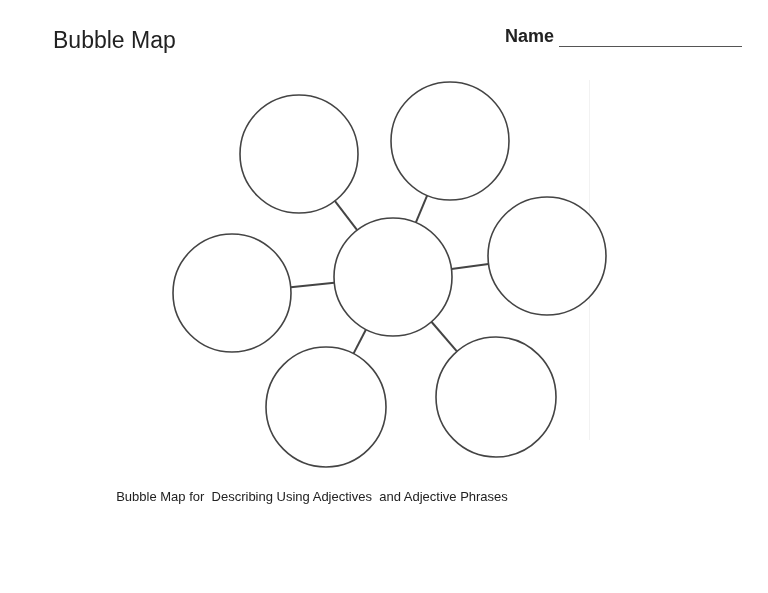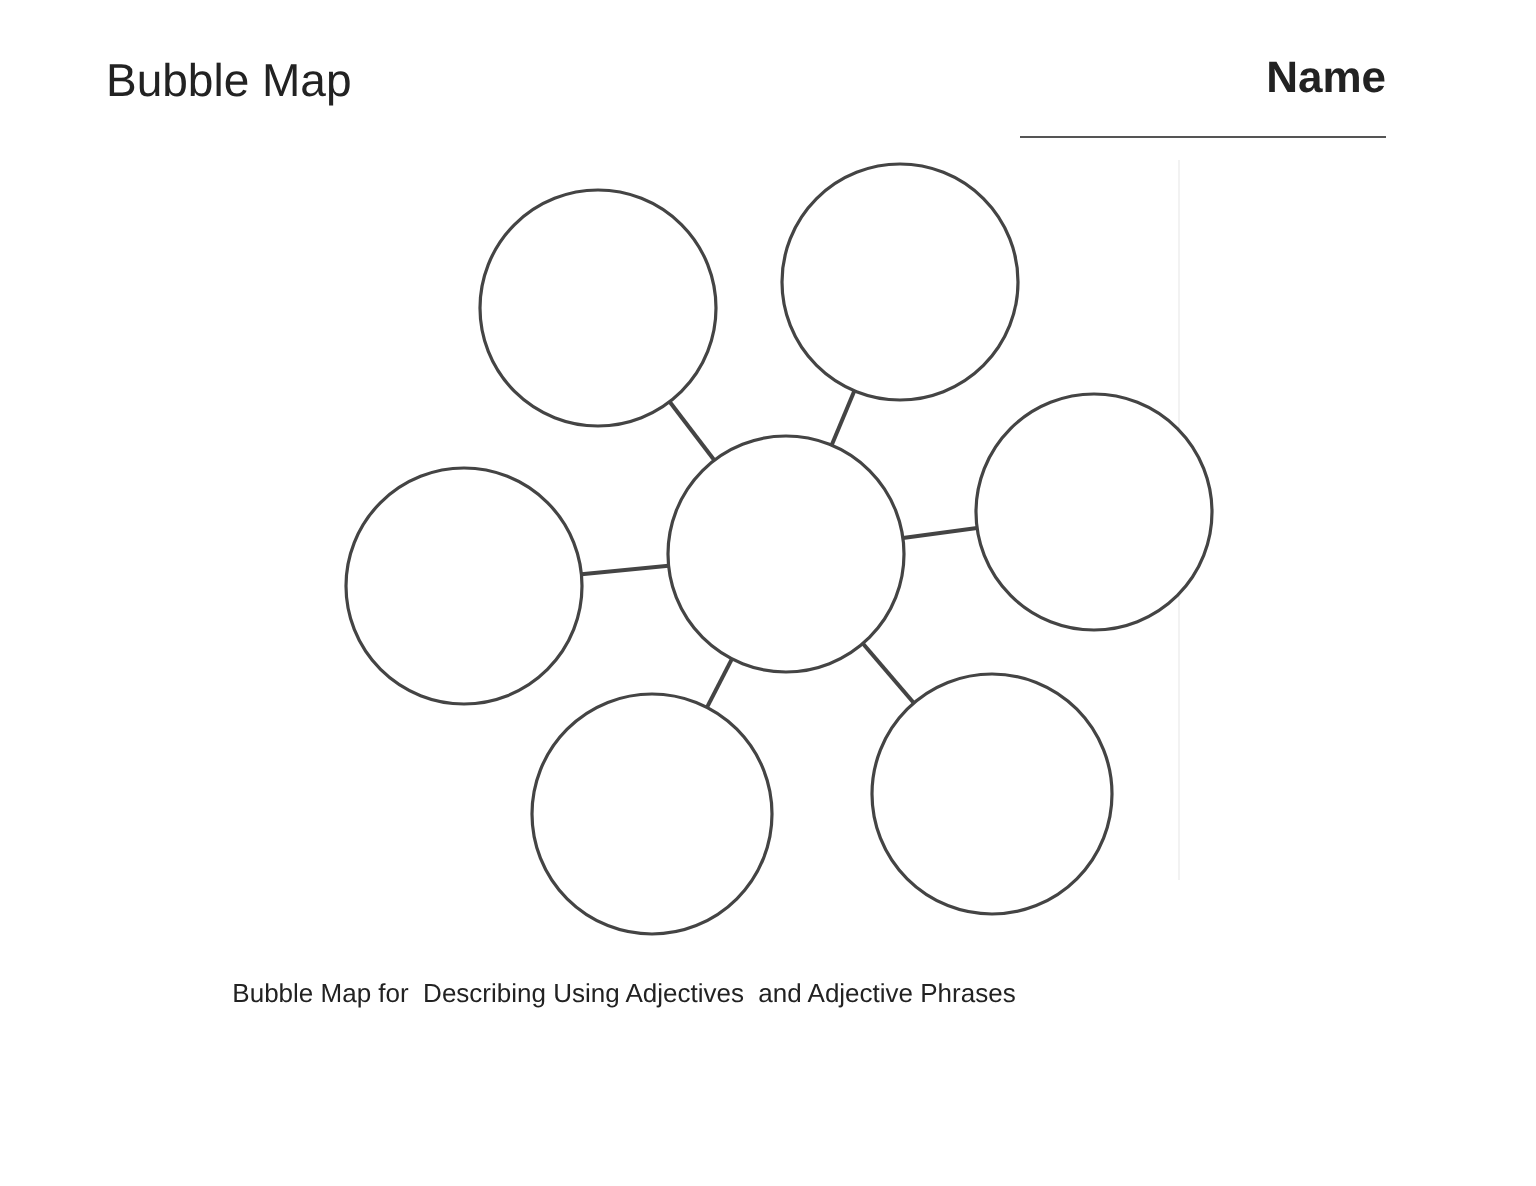--- a/index.html
+++ b/index.html
@@ -1,18 +1,18 @@
 <!DOCTYPE html>
 <html><head>
 <meta charset="utf-8">
 <style>
   html, body { margin: 0; padding: 0; background: #ffffff; }
   body { width: 768px; height: 593px; position: relative; overflow: hidden; font-family: "Liberation Sans", sans-serif; color: #222; }
   .title { position: absolute; left: 53px; top: 27px; font-size: 23px; color: #222; }
-  .name-wrap { position: absolute; left: 505px; top: 26px; font-size: 22px; font-weight: bold; color: #222; display: flex; align-items: flex-end; flex-direction: column; }
+  .name-wrap { position: absolute; left: 505px; top: 26px; font-size: 18px; font-weight: bold; color: #222; display: flex; align-items: flex-end; }
   .name-line { display: inline-block; width: 183px; border-bottom: 1.5px solid #555; margin-left: 5px; height: 16px; }
   .caption { position: absolute; left: 0; width: 612px; top: 489px; text-align: center; font-size: 13px; color: #222; padding-left: 12px; box-sizing: border-box; white-space: pre; }
   svg.map { position: absolute; left: 0; top: 0; }
   .faint { position: absolute; left: 589px; top: 80px; width: 1px; height: 360px; background: #f2f2f2; }
 </style>
 </head>
 <body>
 
 <div class="title">Bubble Map</div>
 

